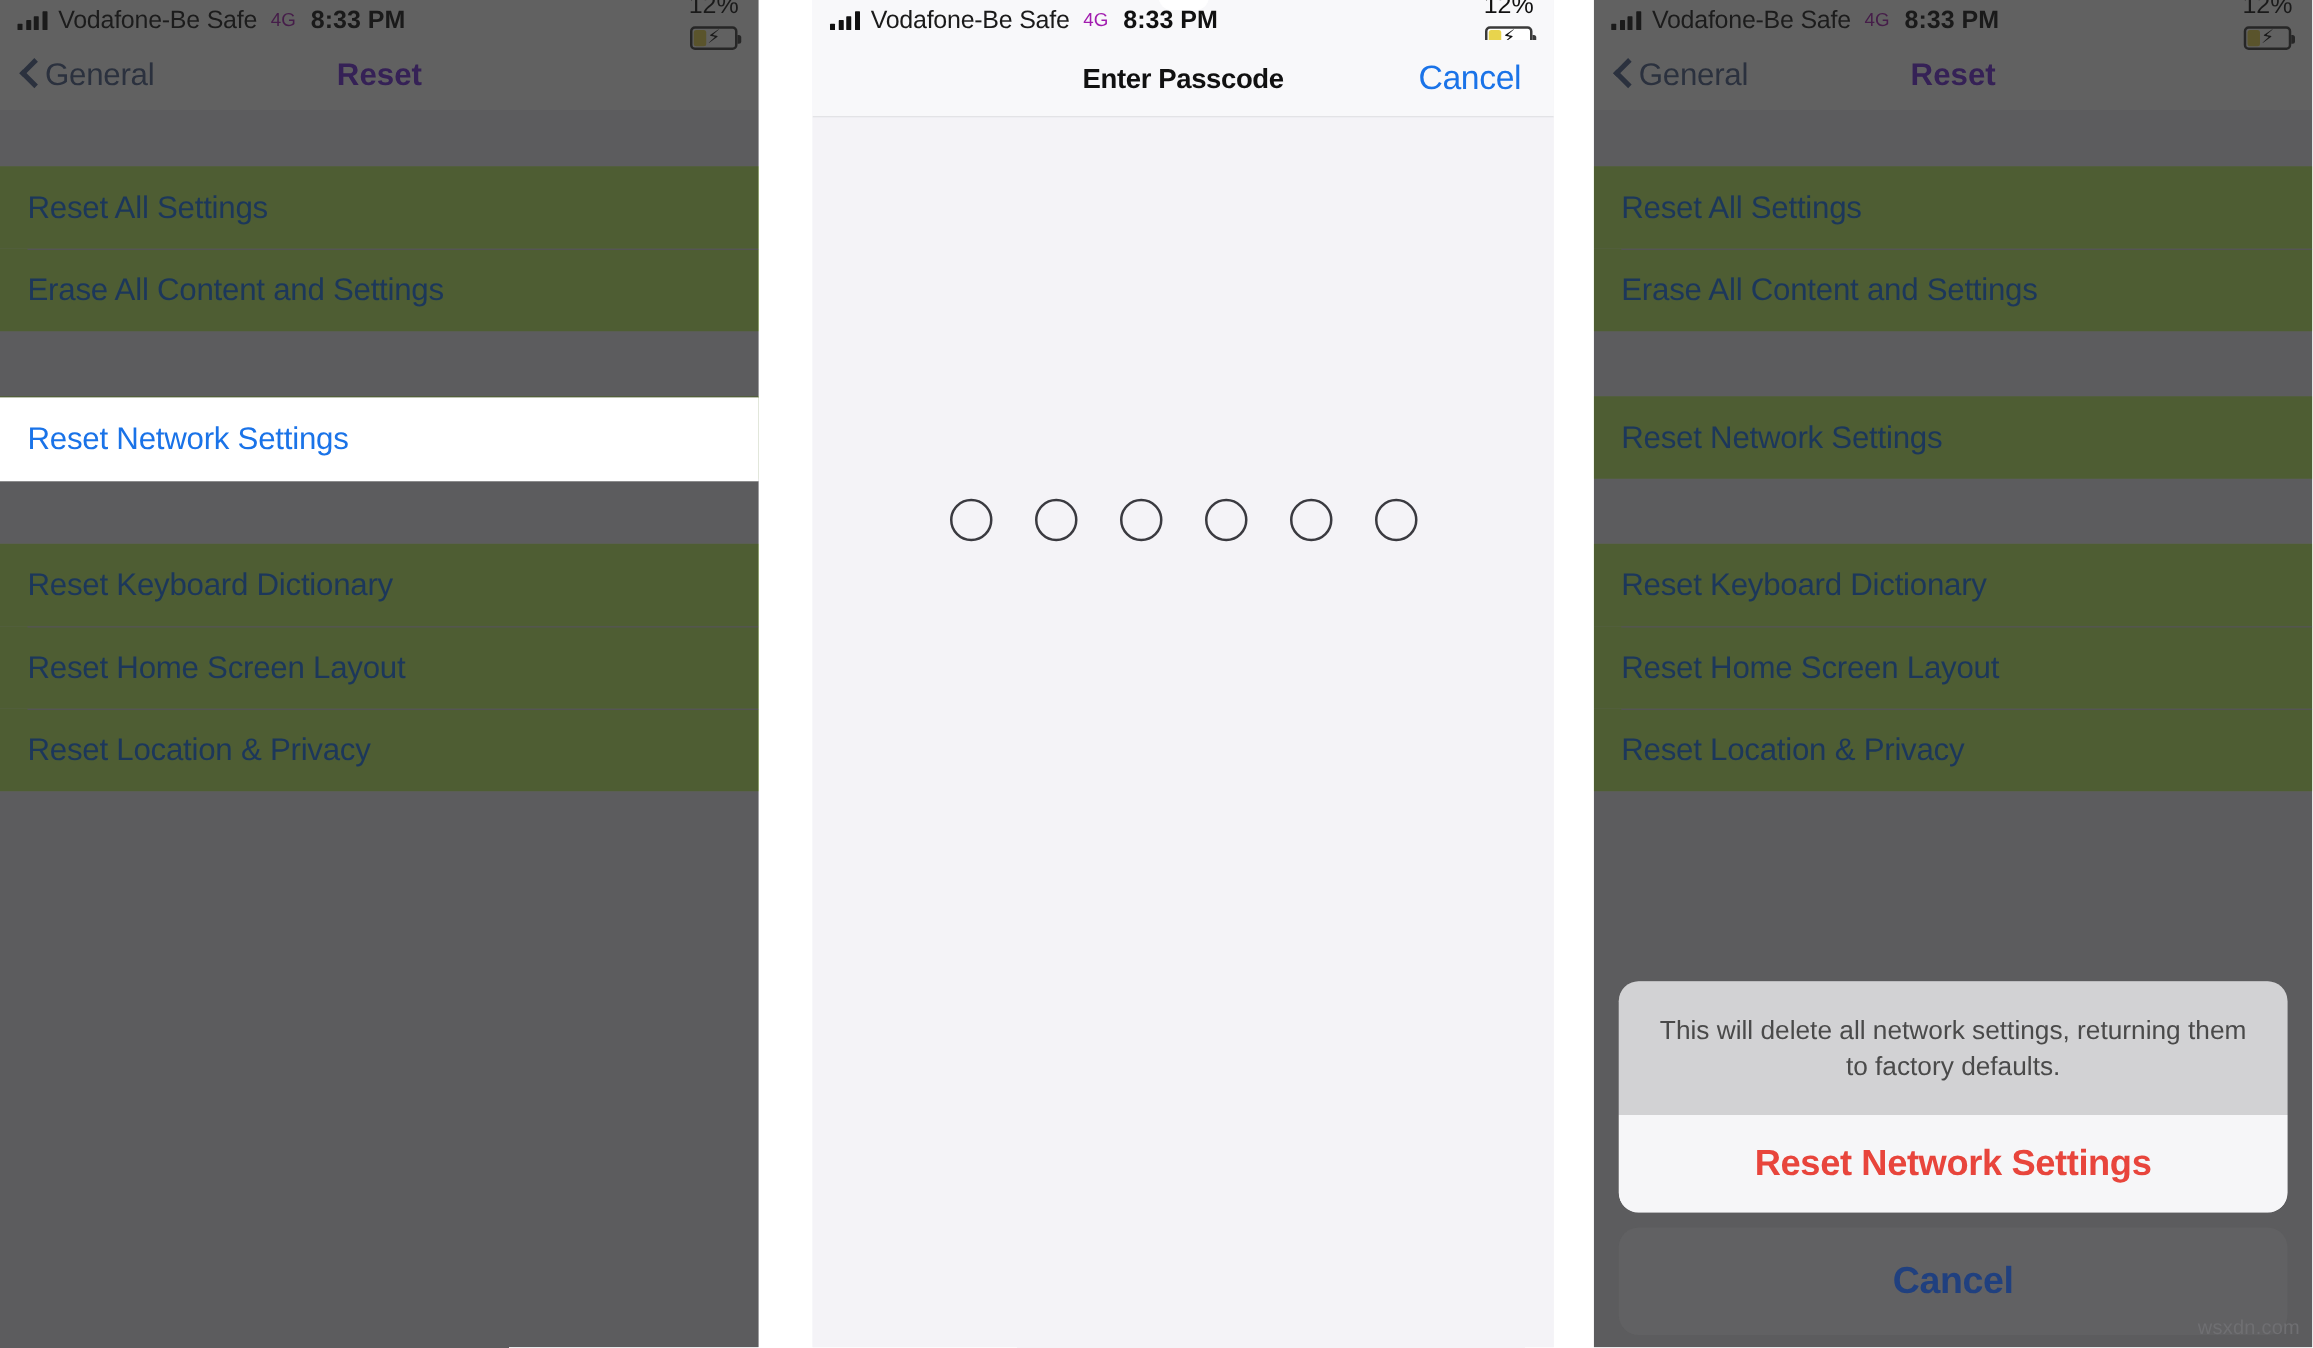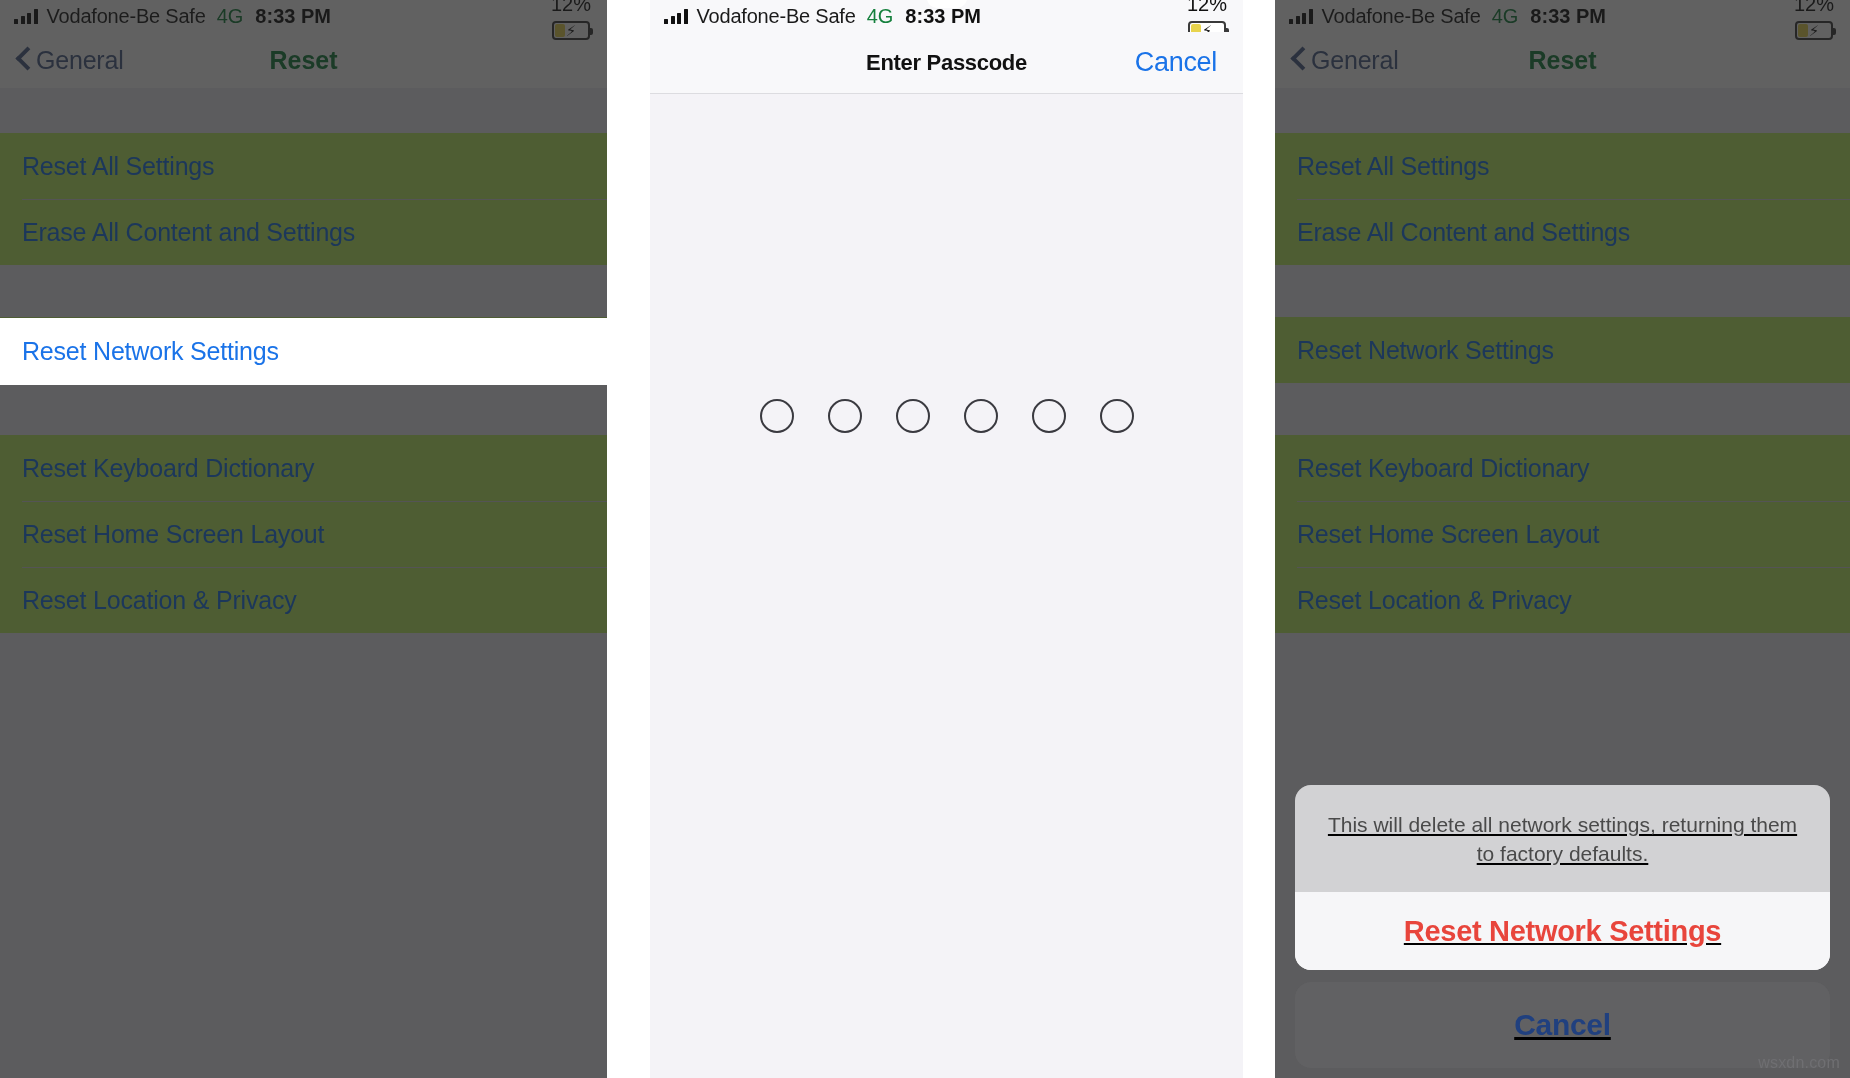--- a/index.html
+++ b/index.html
@@ -25,40 +25,40 @@
     padding:0 16px 0 14px;box-sizing:border-box;
   }
   .sb-left{display:flex;align-items:center;gap:9px;}
   .bars{display:flex;align-items:flex-end;gap:2.5px;height:16px;}
   .bars i{display:block;width:4px;background:#111;border-radius:.5px;}
   .bars i:nth-child(1){height:5px;}
   .bars i:nth-child(2){height:8px;}
   .bars i:nth-child(3){height:11px;}
   .bars i:nth-child(4){height:15px;}
   .carrier{font-size:20px;color:#1a1a1a;letter-spacing:-.2px;}
-  .net{font-size:20px;color:#15803d;margin-left:2px;}
+  .net{font-size:15px;color:#a21caf;margin-left:2px;}
   .clock{font-size:20px;font-weight:bold;color:#111;margin-left:3px;}
   .sb-right{margin-left:auto;display:flex;align-items:center;gap:5px;flex-direction:column;}
   .pct{font-size:20px;color:#111;}
   .batt{position:relative;width:38px;height:19px;border:2px solid #3a3a3a;border-radius:4px;box-sizing:border-box;background:#fff;}
   .batt:after{content:"";position:absolute;right:-5px;top:5px;width:3px;height:7px;background:#3a3a3a;border-radius:0 2px 2px 0;}
   .batt .fill{position:absolute;left:1px;top:1px;bottom:1px;width:30%;background:#e8d44d;border-radius:2px;}
   .bolt{position:absolute;left:50%;top:50%;transform:translate(-50%,-50%);font-size:15px;line-height:1;color:#111;}
 
   
   .navbar{position:relative;height:56px;display:flex;align-items:center;padding:0 16px;box-sizing:border-box;}
   .backbtn{display:flex;align-items:center;gap:4px;cursor:pointer;}
   .chev{width:16px;height:26px;position:relative;display:inline-block;}
   .chev:before{
     content:"";position:absolute;left:3px;top:3px;width:13px;height:13px;
     border-left:4px solid #4a5f8a;border-bottom:4px solid #4a5f8a;
     transform:rotate(45deg);
   }
   .backlabel{font-size:25px;color:#4a5f8a;letter-spacing:-.2px;}
-  .navtitle{position:absolute;left:0;right:0;text-align:center;font-size:25px;font-weight:bold;color:#15803d;pointer-events:none;}
+  .navtitle{position:absolute;left:0;right:0;text-align:center;font-size:25px;font-weight:bold;color:#6d28d9;pointer-events:none;}
 
   
   .listpane{position:relative;background:#efeff4;height:calc(1078px - 88px);}
   .spacer{height:45px;background:#efeff4;}
   .group{background:#ffffff;}
   .row{
     position:relative;height:66px;display:flex;align-items:center;
     padding-left:22px;background:#bef264;box-sizing:border-box;cursor:pointer;
   }
   .row + .row:before{
@@ -90,21 +90,21 @@
     font-size:29px;color:#2a2a2e;letter-spacing:-.2px;
   }
   .pc-dots{
     position:absolute;left:0;right:0;top:305px;
     display:flex;justify-content:center;gap:34px;
   }
   .dot{width:34px;height:34px;border:2.5px solid #3a3a40;border-radius:50%;box-sizing:border-box;background:transparent;}
   .notch{position:absolute;top:-6px;left:50%;transform:translateX(-50%);width:40px;height:14px;background:#fff;border-radius:0 0 10px 10px;}
 
   
-  .sheet{position:absolute;left:20px;right:20px;bottom:10px;z-index:7;text-decoration:underline;}
+  .sheet{position:absolute;left:20px;right:20px;bottom:10px;z-index:7;}
   .sheet-group{
     background:rgba(245,245,247,.92);border-radius:16px;overflow:hidden;margin-bottom:12px;
   }
   .sheet-msg{
     padding:26px 30px 24px;text-align:center;font-size:21px;line-height:1.35;
     color:#4a4a4a;background:rgba(120,120,120,.18);
   }
   .sheet-action{
     height:78px;display:flex;align-items:center;justify-content:center;
     background:#f6f6f8;cursor:pointer;

